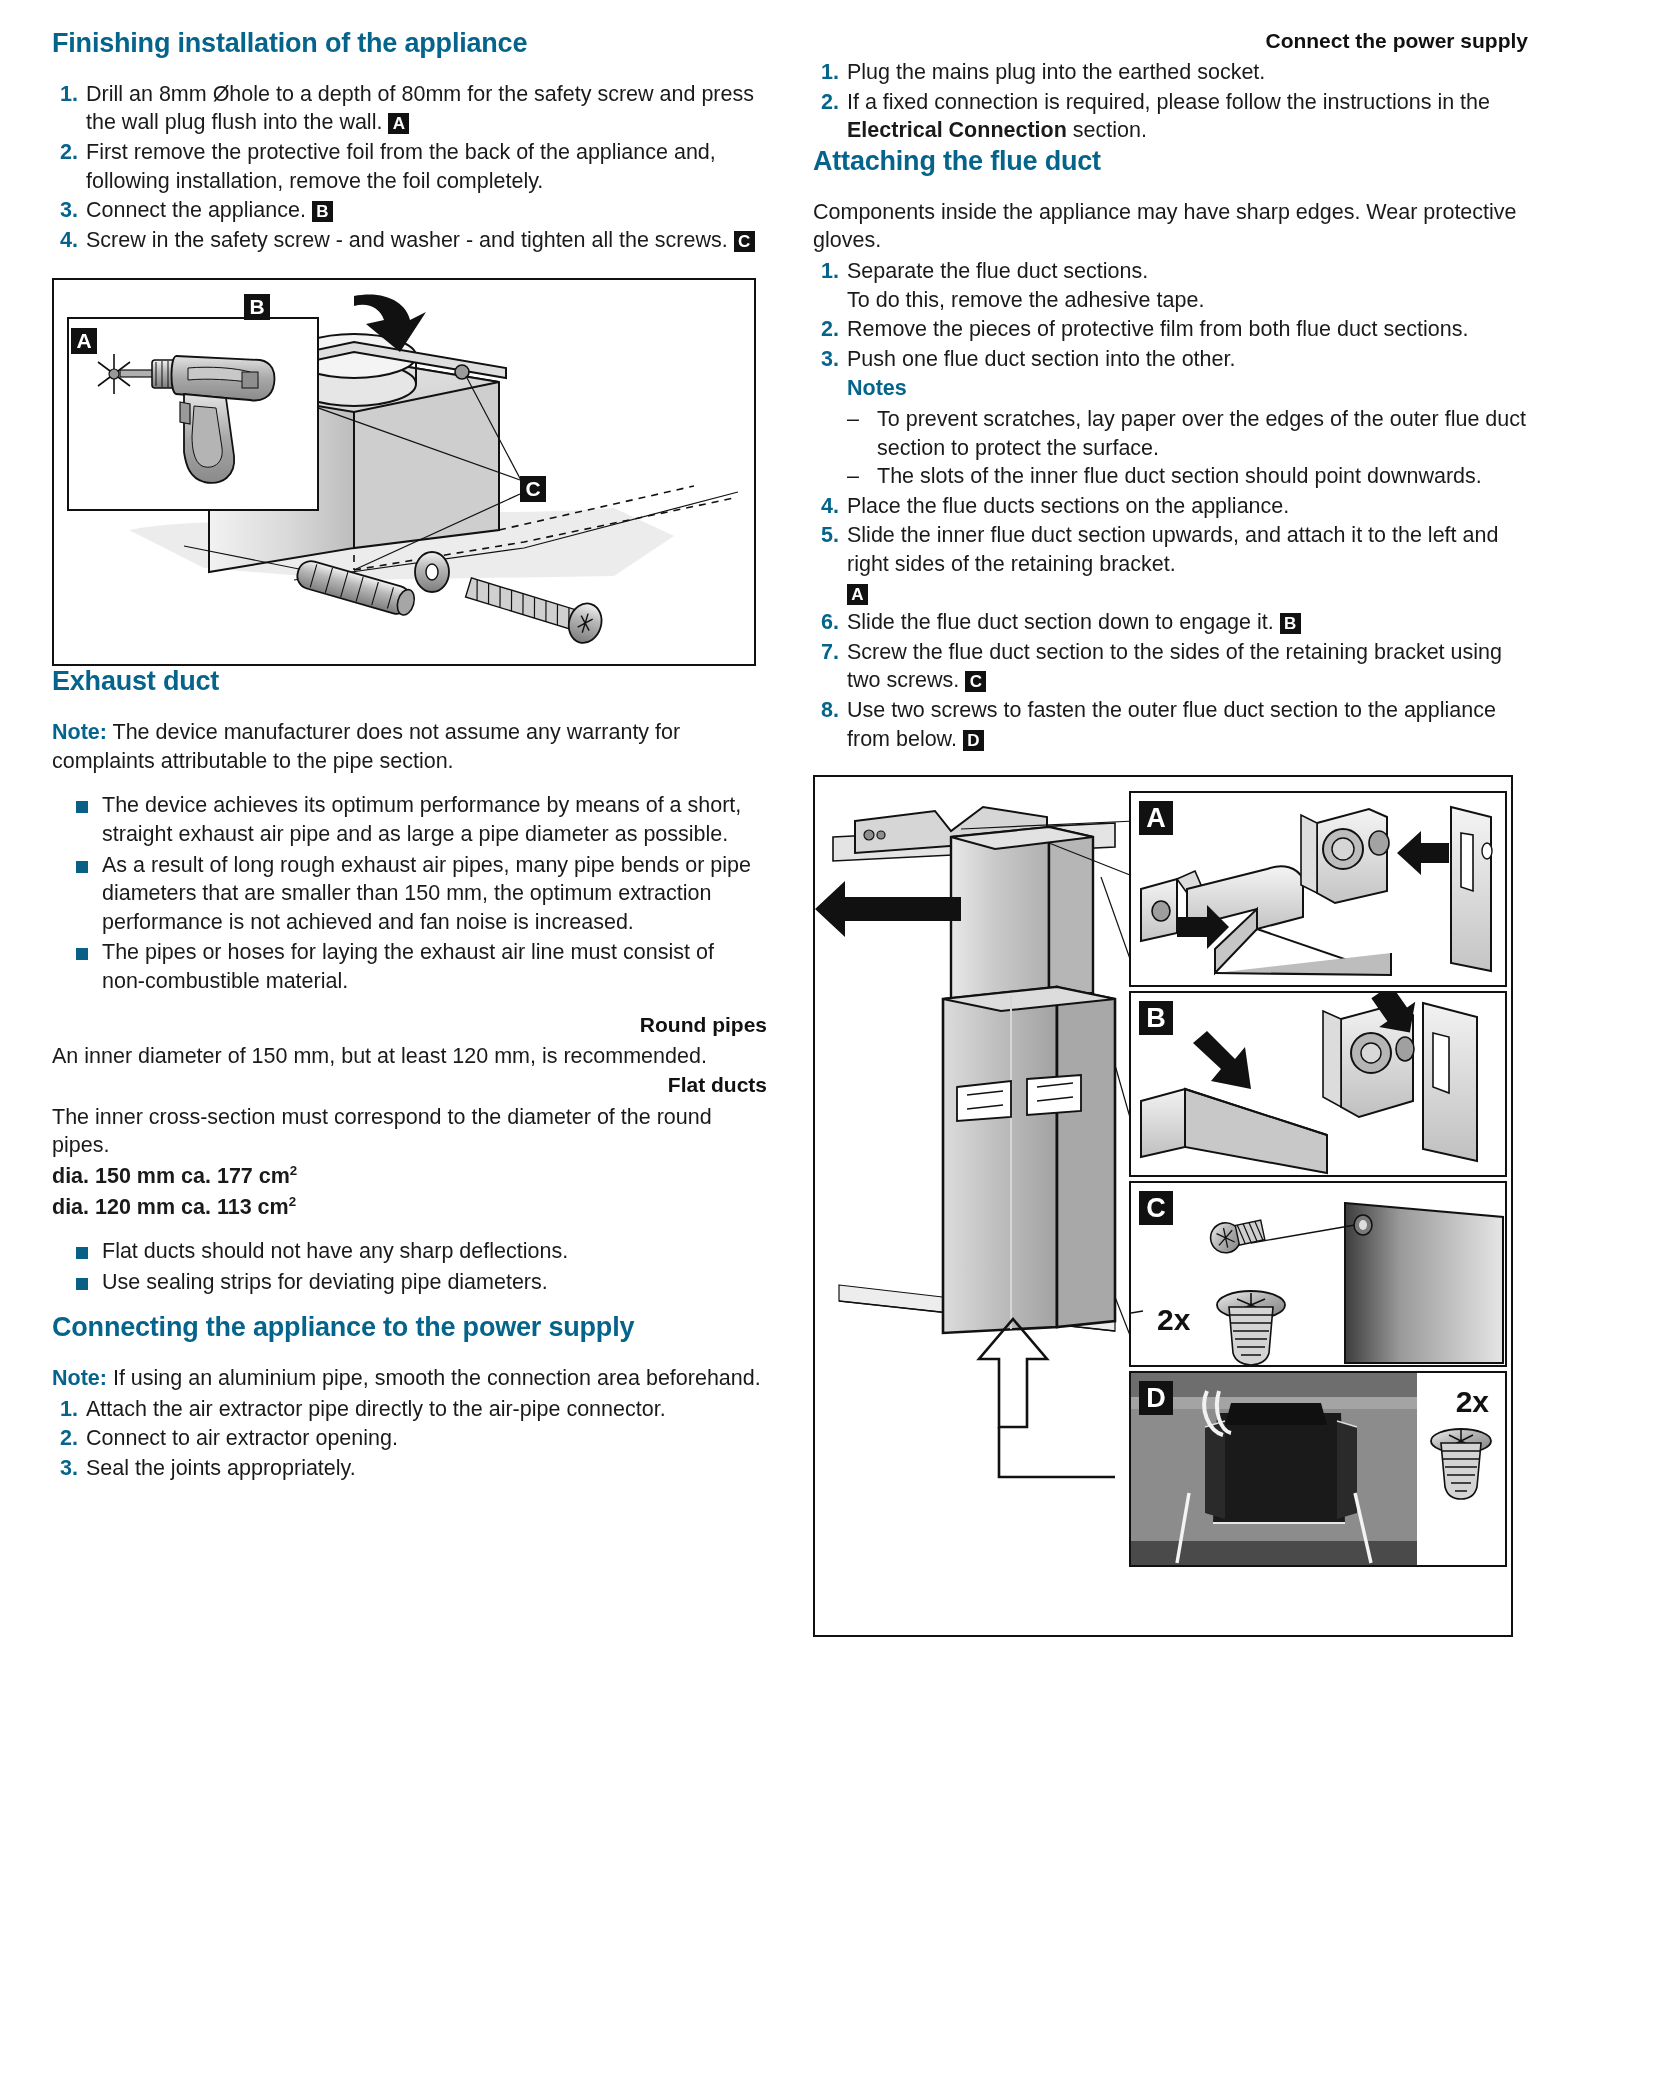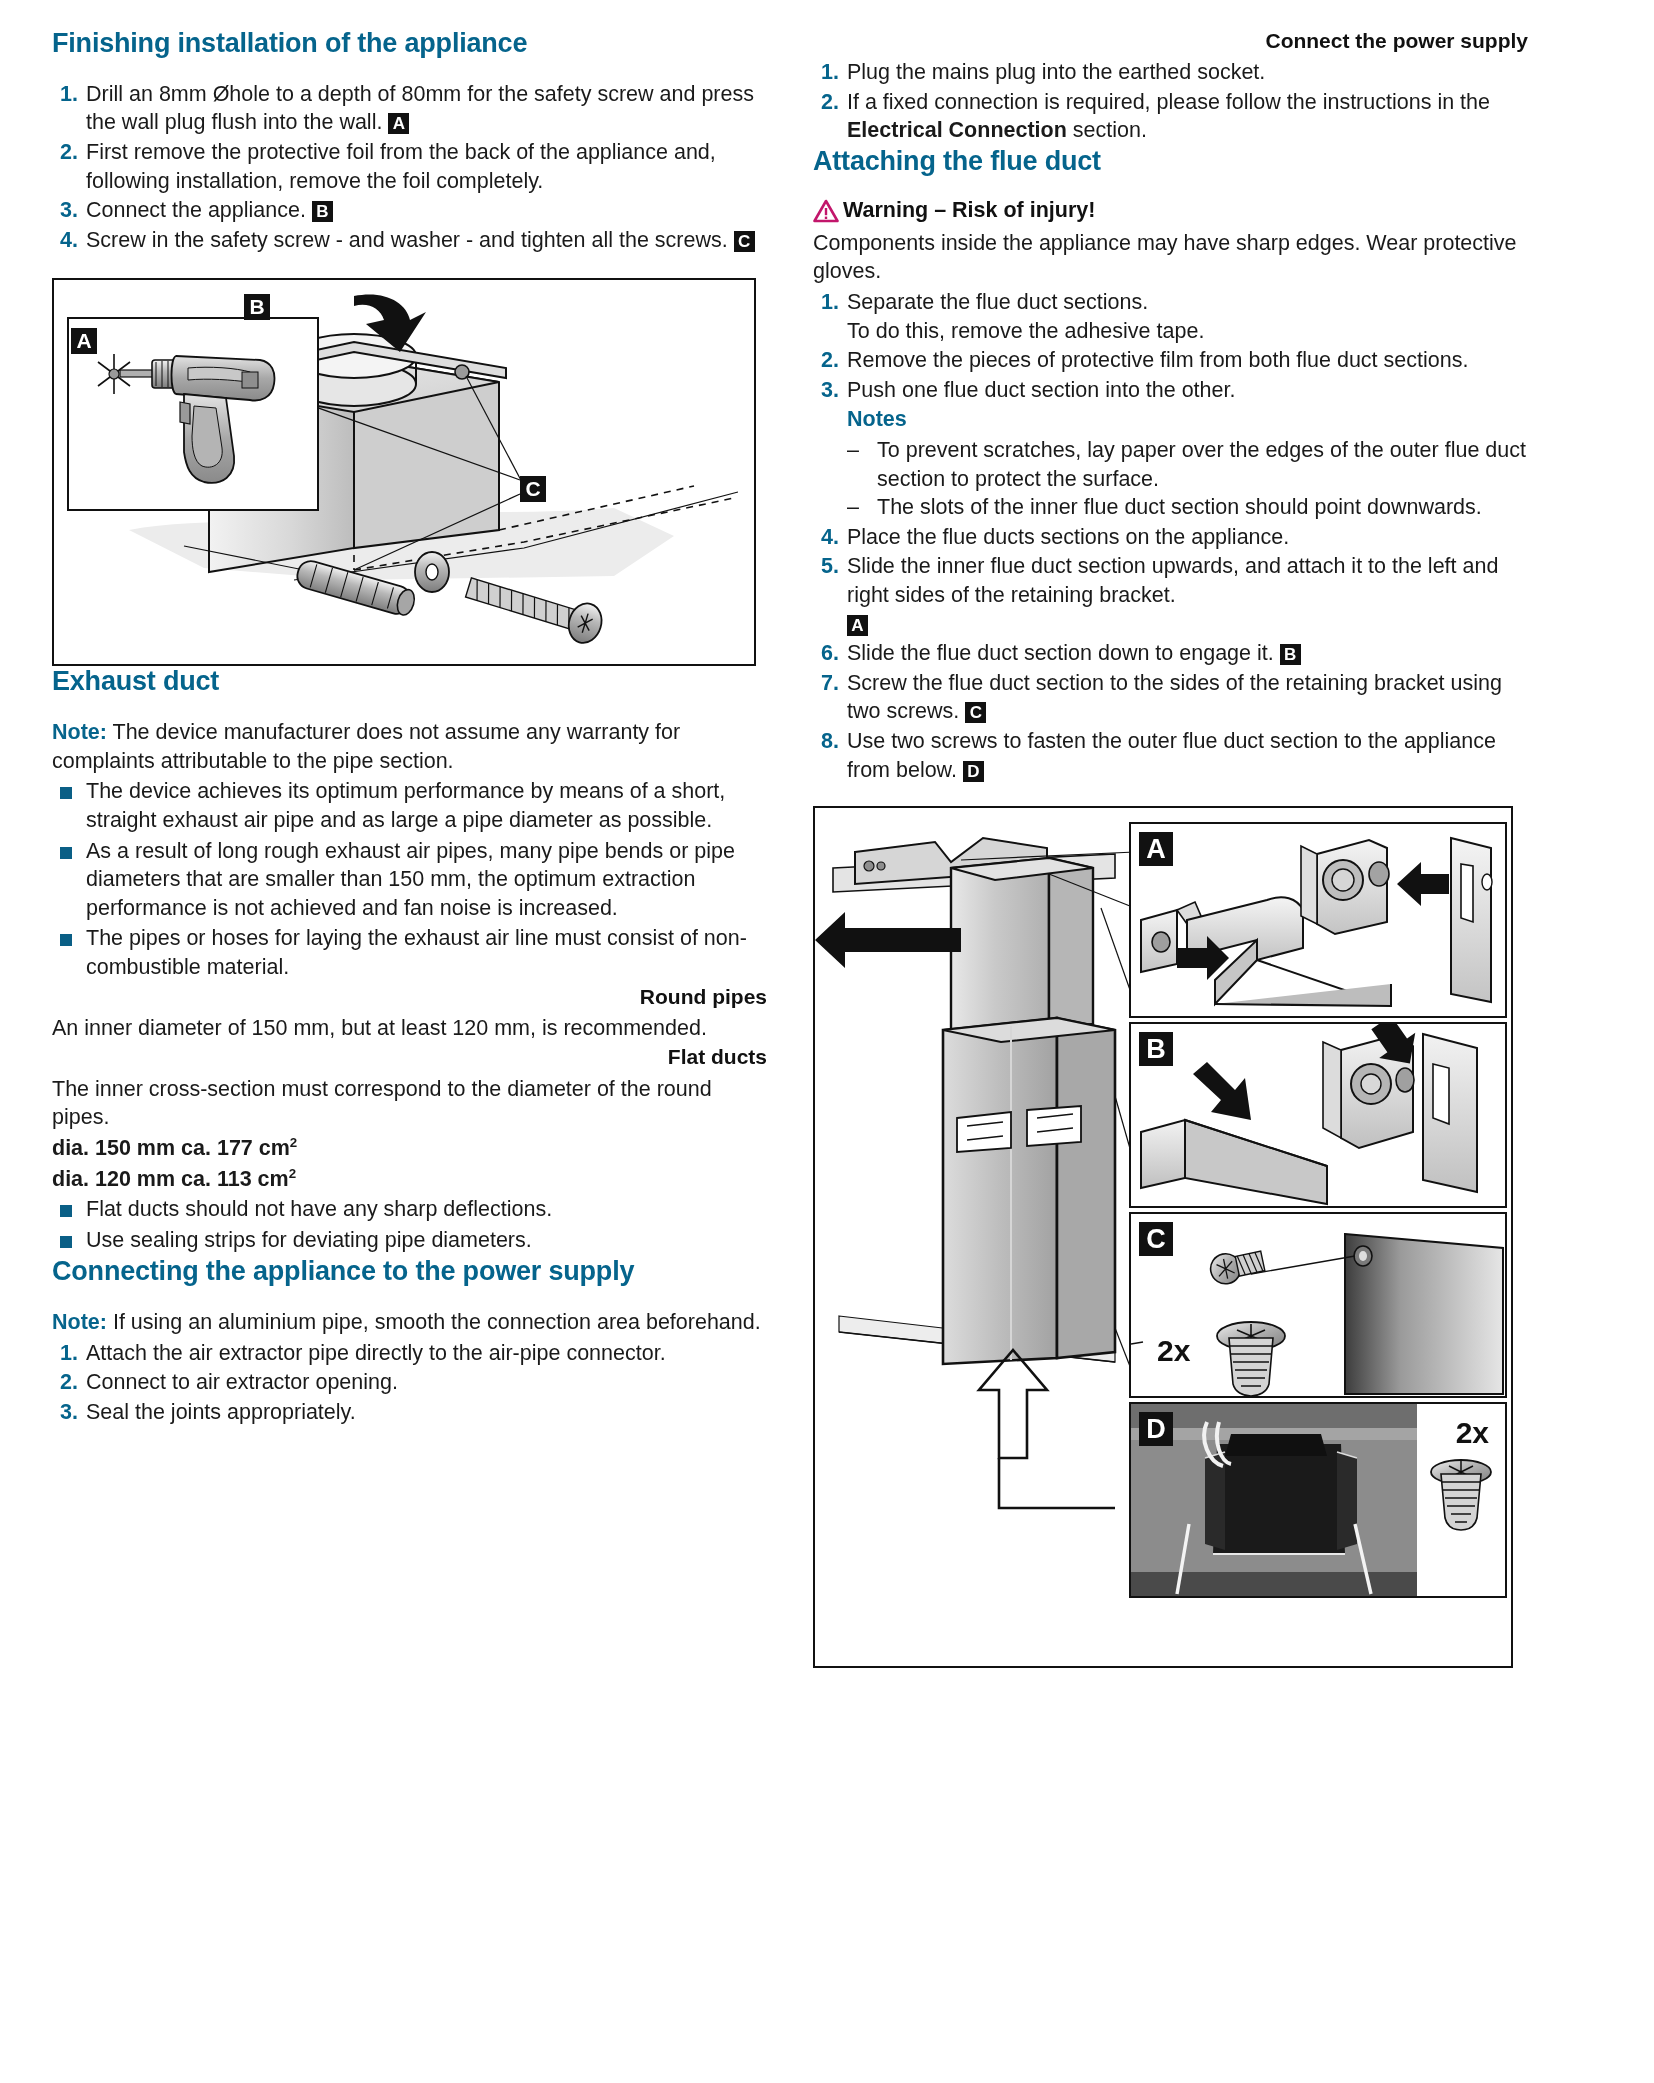--- a/index.html
+++ b/index.html
@@ -45,21 +45,21 @@
     color:#05648c;
     font-weight:bold;
     width:34px;
     flex:0 0 34px;
     text-align:left;
     padding-left:8px;
   }
   ol.num > li .body { flex:1 1 auto; }
 
   
-  ul.sq { list-style:none; margin:0; padding:0; }
+  ul.sq { list-style:none; margin:16px; padding:0; }
   ul.sq > li {
     display:flex;
     font-size:21.5px;
     line-height:1.33;
     margin-bottom:2px;
   }
   ul.sq > li .bullet {
     width:34px; flex:0 0 34px;
     padding-left:8px;
     padding-top:10px;
@@ -328,30 +328,20 @@
           <span class="body">Plug the mains plug into the earthed socket.</span>
         </li>
         <li>
           <span class="mark">2.</span>
           <span class="body"><span>If a fixed connection is required, please follow the instructions in the </span><span class="b">Electrical Connection</span><span> section.</span></span>
         </li>
       </ol>
 
       <h1 class="section gap-top-lg">Attaching the flue duct</h1>
 
-      <div class="warn-line">
-        <span class="warn-tri">
-          <svg width="26" height="24" viewBox="0 0 26 24">
-            <path d="M13 2 L24.5 22 L1.5 22 Z" fill="none" stroke="#c2166b" stroke-width="2.6" stroke-linejoin="round"></path>
-            <rect x="11.8" y="9" width="2.4" height="7.2" fill="#c2166b"></rect>
-            <rect x="11.8" y="17.6" width="2.4" height="2.4" fill="#c2166b"></rect>
-          </svg>
-        </span>
-        <span class="warn-title">Warning – Risk of injury!</span>
-      </div>
       <p class="body">Components inside the appliance may have sharp edges. Wear protective gloves.</p>
 
       <ol class="num spaced">
         <li>
           <span class="mark">1.</span>
           <span class="body"><span>Separate the flue duct sections.</span><br><span>To do this, remove the adhesive tape.</span></span>
         </li>
         <li>
           <span class="mark">2.</span>
           <span class="body">Remove the pieces of protective film from both flue duct sections.</span>

